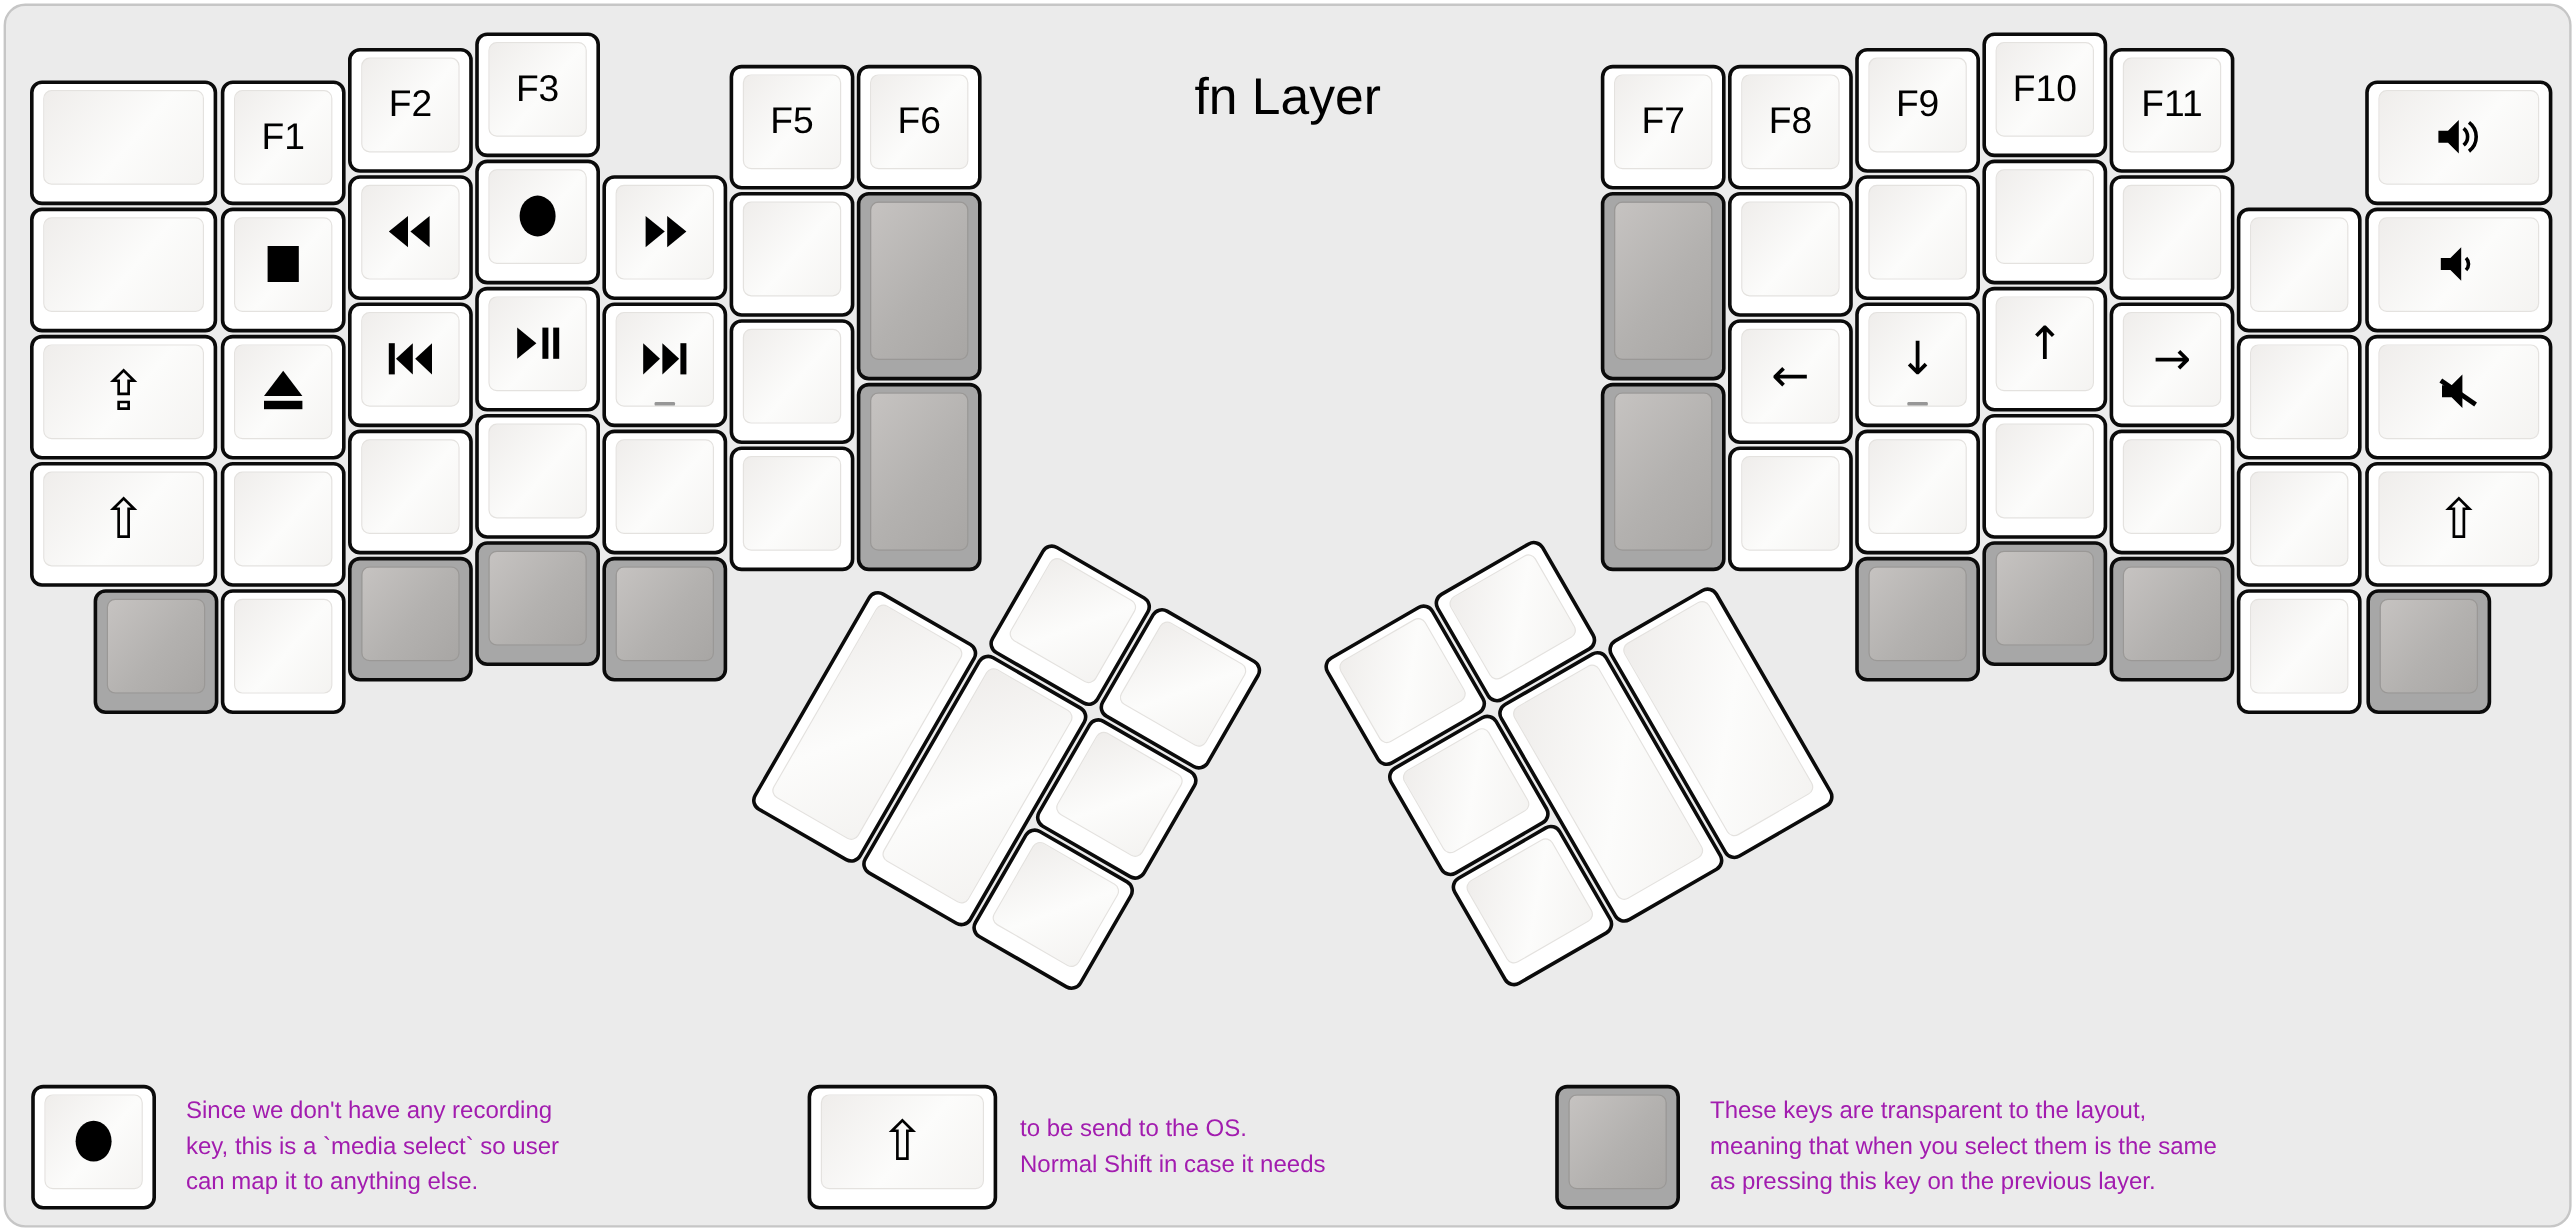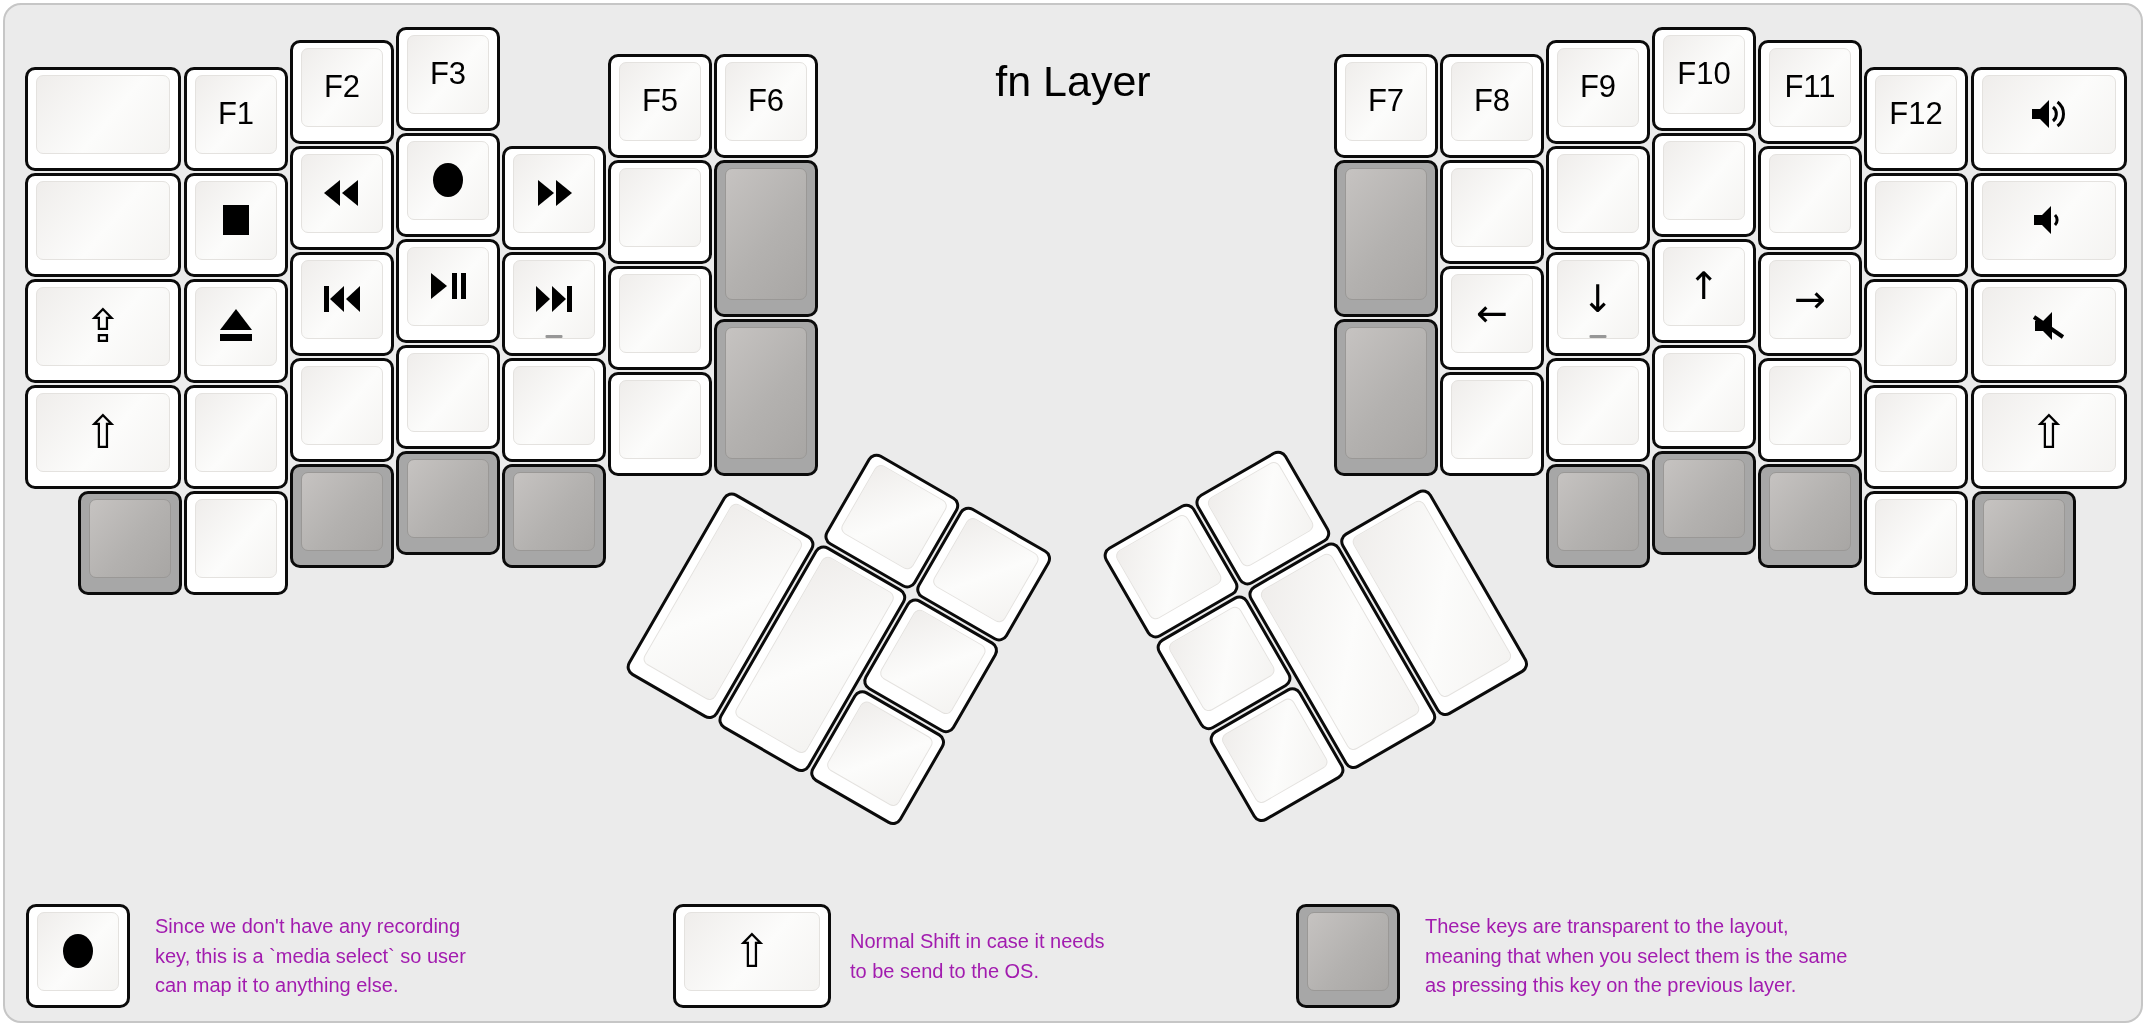--- a/index.html
+++ b/index.html
@@ -28,22 +28,22 @@
 
 <div class="board">
   <div class="title">fn Layer</div>
 
   <div class="legend-text" style="left:150px;top:907px">
     <div>Since we don't have any recording</div>
     <div>key, this is a `media select` so user</div>
     <div>can map it to anything else.</div>
   </div>
   <div class="legend-text" style="left:845px;top:922px">
+    <div>to be send to the OS.</div>
     <div>Normal Shift in case it needs</div>
-    <div>to be send to the OS.</div>
   </div>
   <div class="legend-text" style="left:1420px;top:907px">
     <div>These keys are transparent to the layout,</div>
     <div>meaning that when you select them is the same</div>
     <div>as pressing this key on the previous layer.</div>
   </div>
 <div class="key" style="left: 20px; top: 62px; width: 156px;">
       <div class="cap"></div>
     </div>
     <div class="key" style="left: 20px; top: 168px; width: 156px;">
@@ -260,24 +260,20 @@
     <div class="key" style="left: 1753px; top: 247px;">
       <div class="cap"></div>
       <div class="lbl glyph" style="font-size: 38px;">→</div>
     </div>
     <div class="key" style="left: 1753px; top: 353px;">
       <div class="cap"></div>
     </div>
     <div class="key gray" style="left: 1753px; top: 459px;">
       <div class="cap"></div>
     </div>
-    <div class="key" style="left: 1859px; top: 62px;">
-      <div class="cap"></div>
-      <div class="lbl txt">F12</div>
-    </div>
     <div class="key" style="left: 1859px; top: 168px;">
       <div class="cap"></div>
     </div>
     <div class="key" style="left: 1859px; top: 274px;">
       <div class="cap"></div>
     </div>
     <div class="key" style="left: 1859px; top: 380px;">
       <div class="cap"></div>
     </div>
     <div class="key" style="left: 1859px; top: 486px;">

